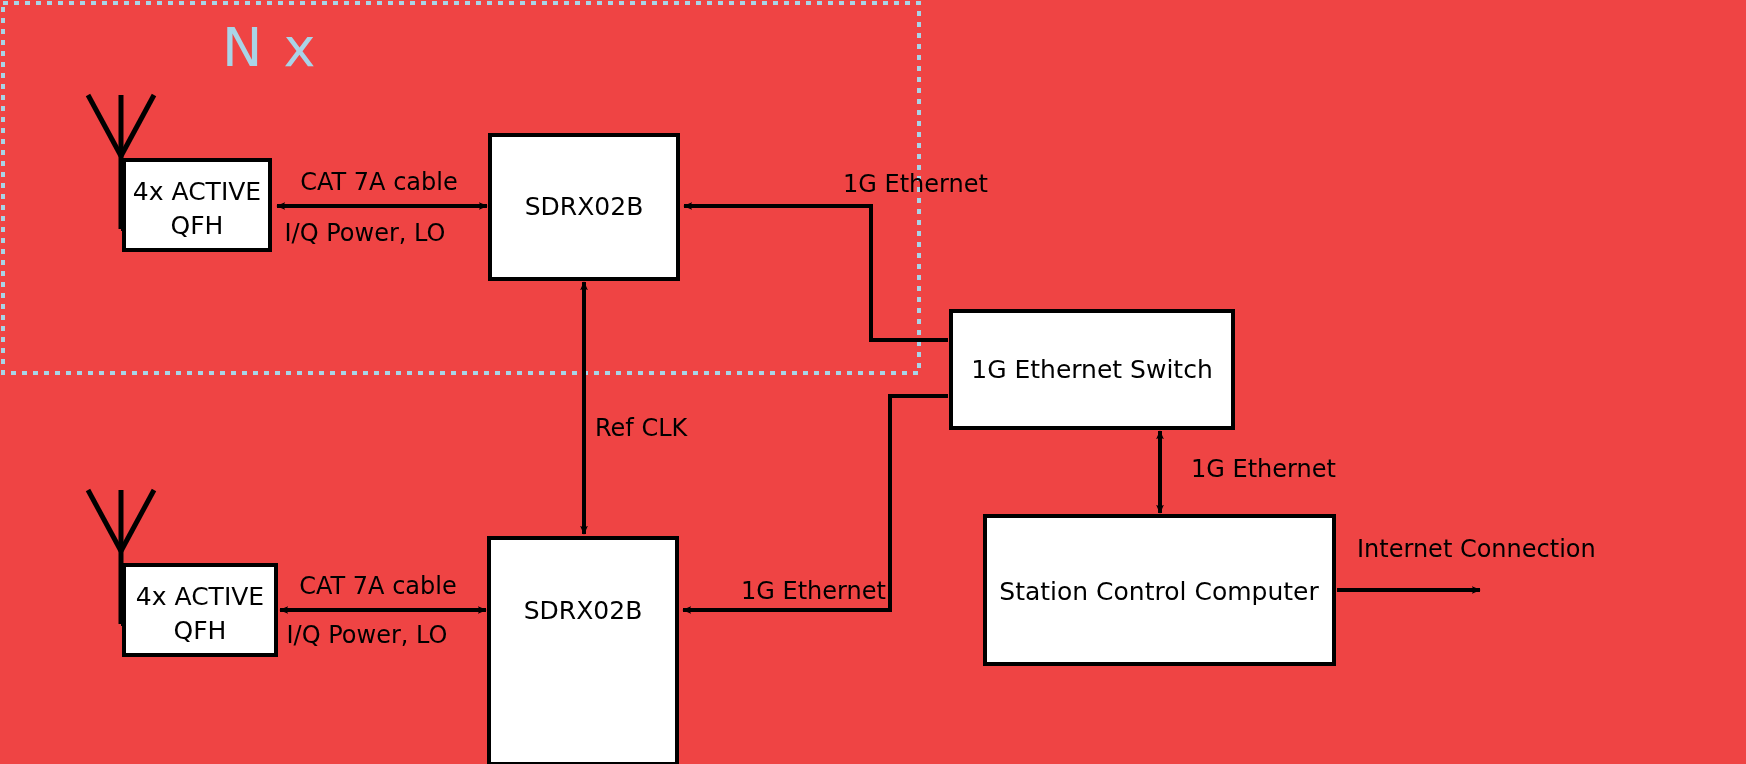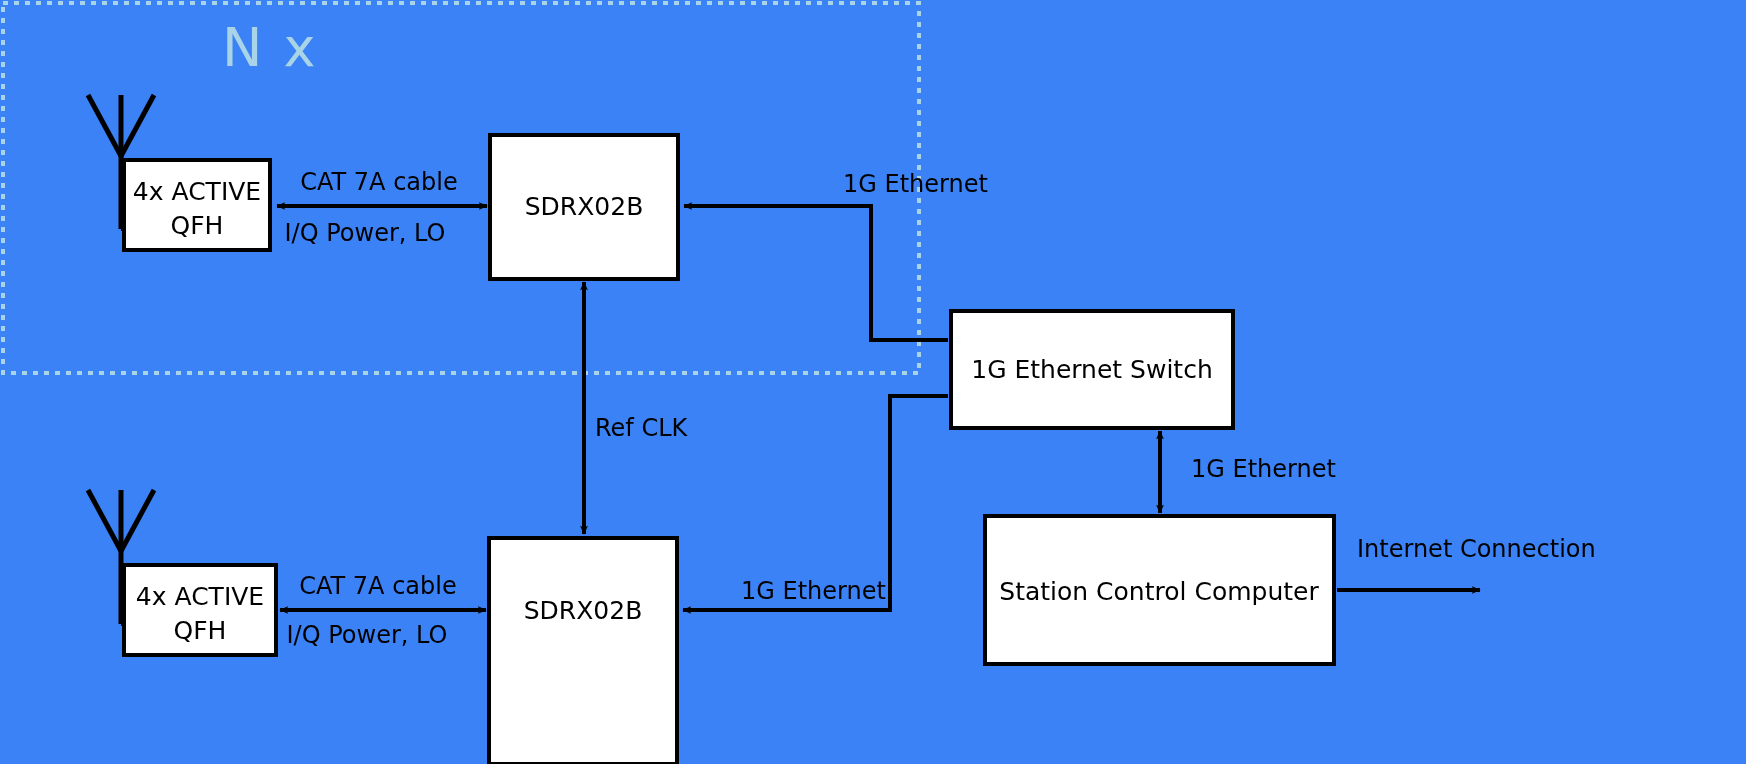--- a/index.html
+++ b/index.html
@@ -4,21 +4,21 @@
 <style>
   html, body {
     margin: 0;
     padding: 0;
     background: #ffffff;
   }
   #canvas {
     position: relative;
     width: 1746px;
     height: 764px;
-    background: #3b82f6;
+    background: #ef4444;
     overflow: hidden;
     font-family: "DejaVu Sans", "Liberation Sans", sans-serif;
   }
   svg.layer {
     position: absolute;
     left: 0;
     top: 0;
     width: 1746px;
     height: 764px;
   }

